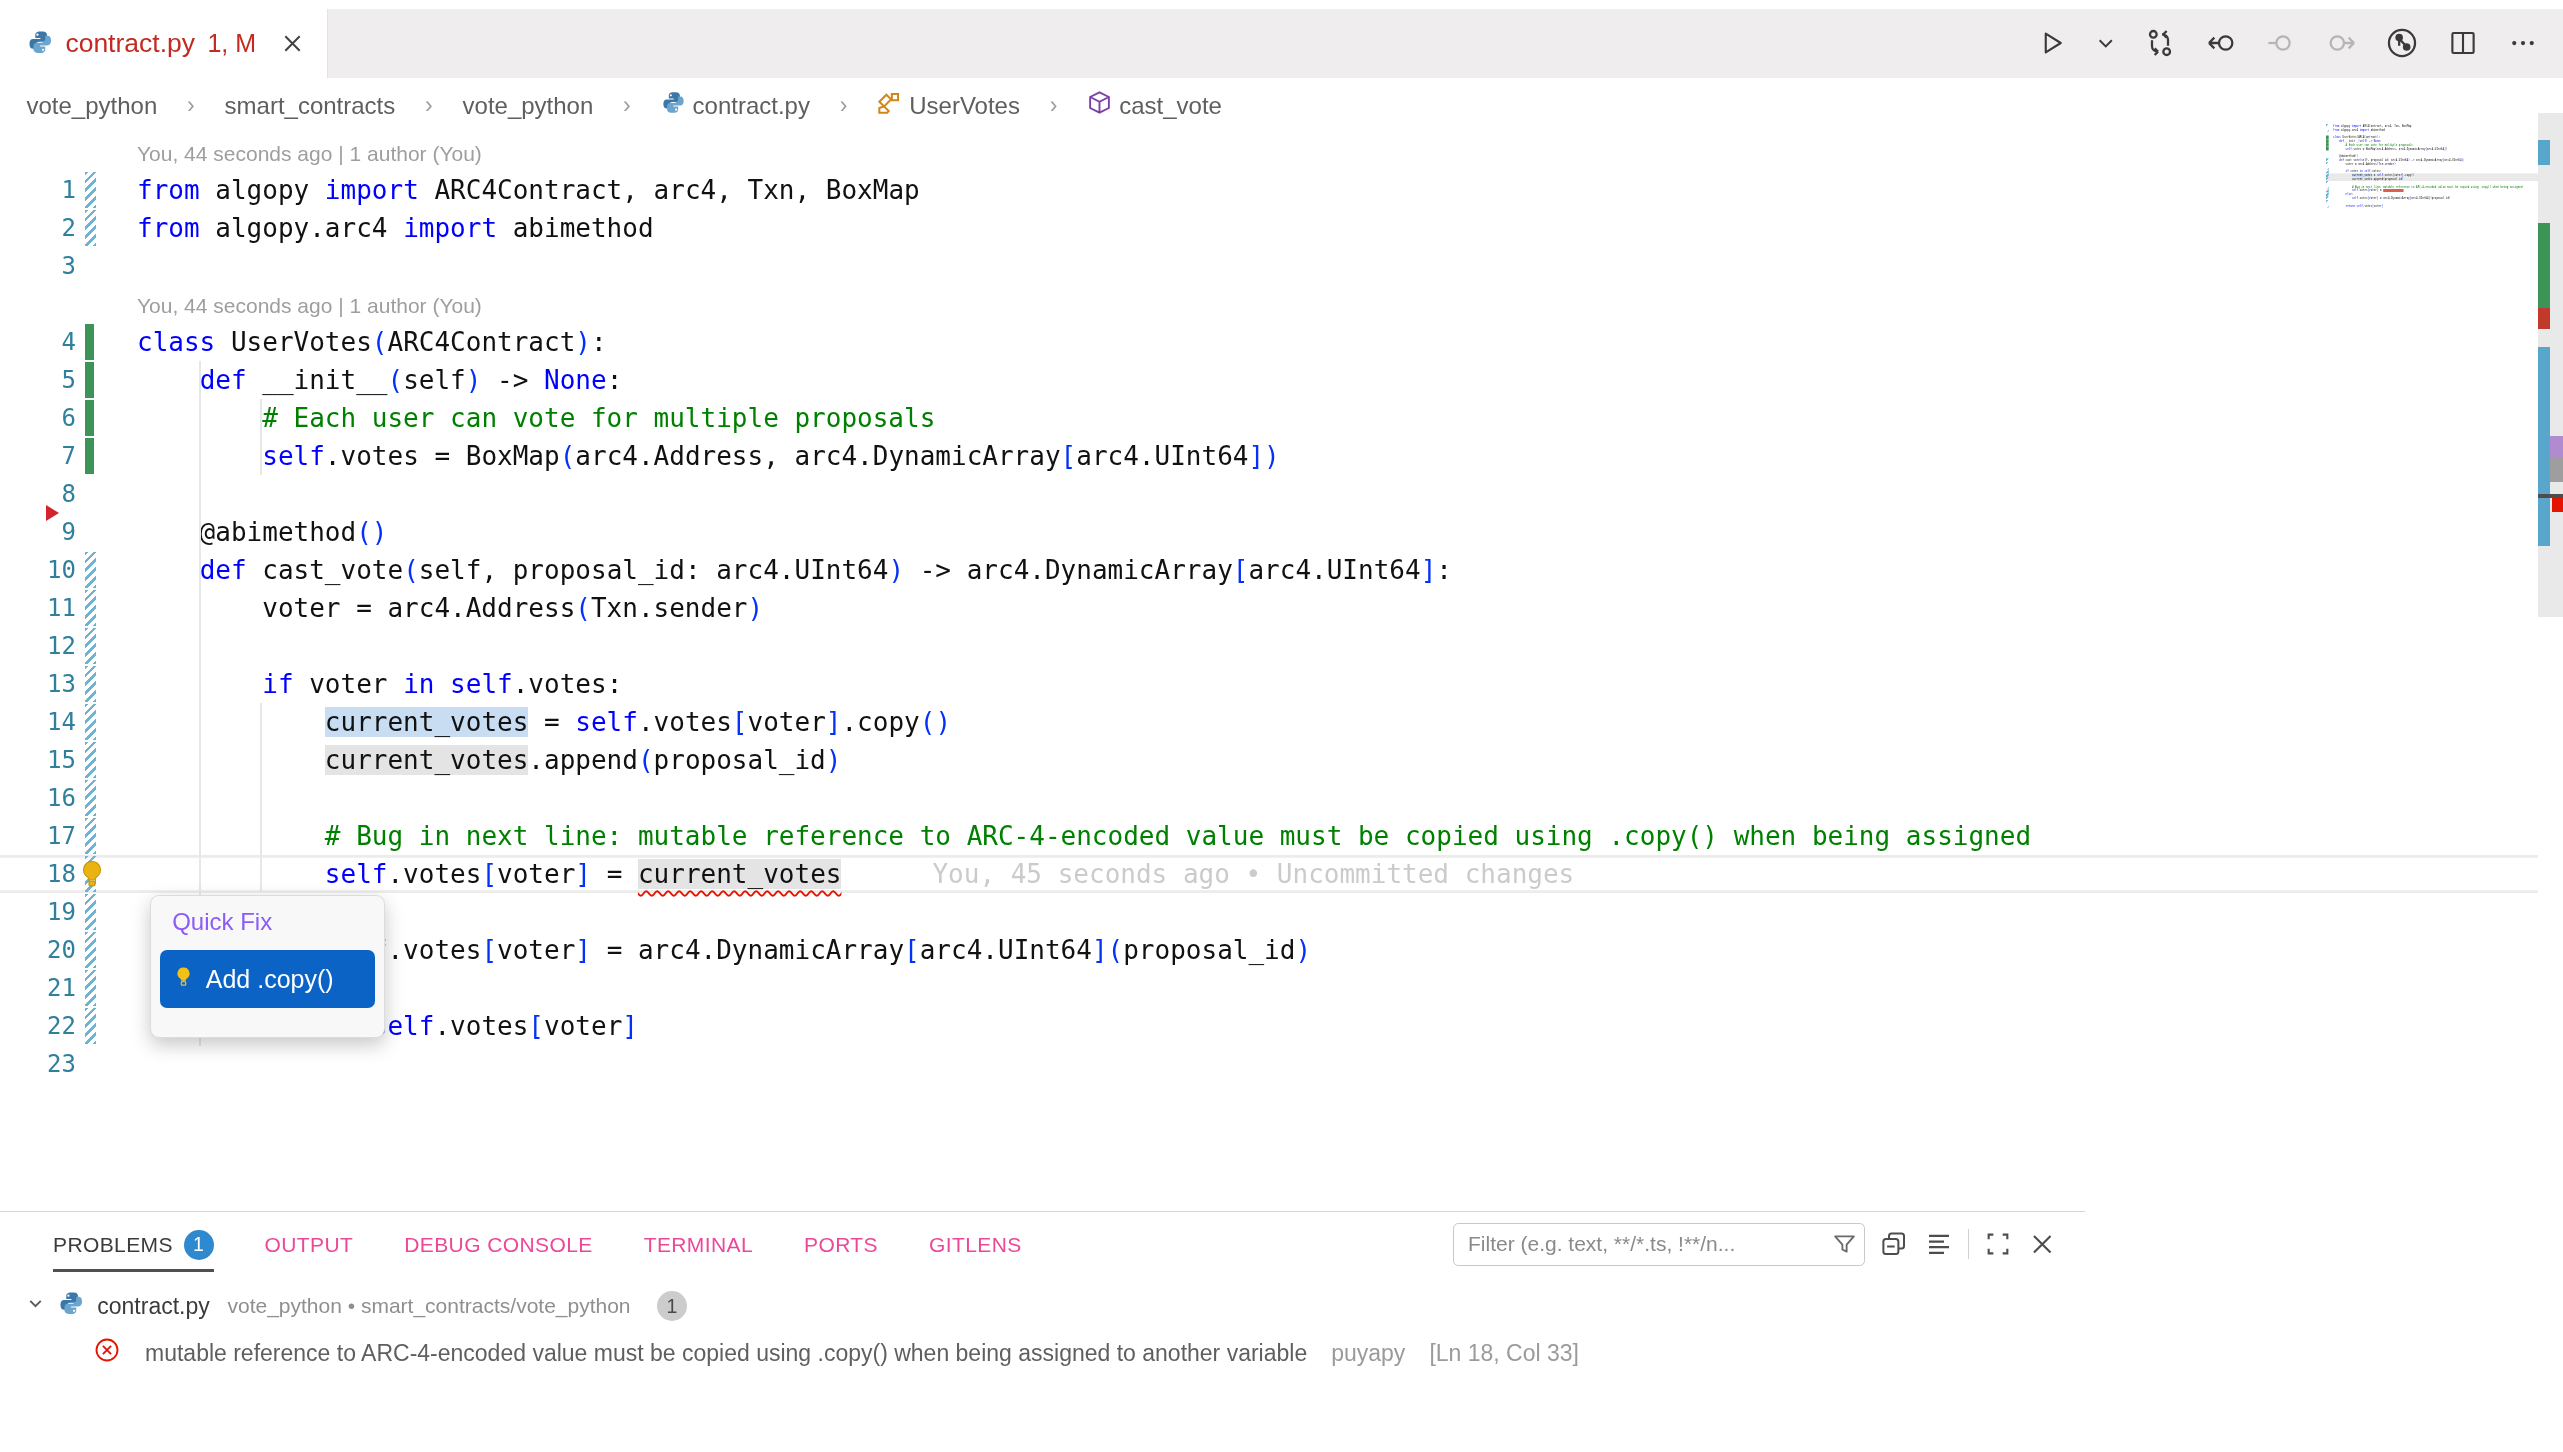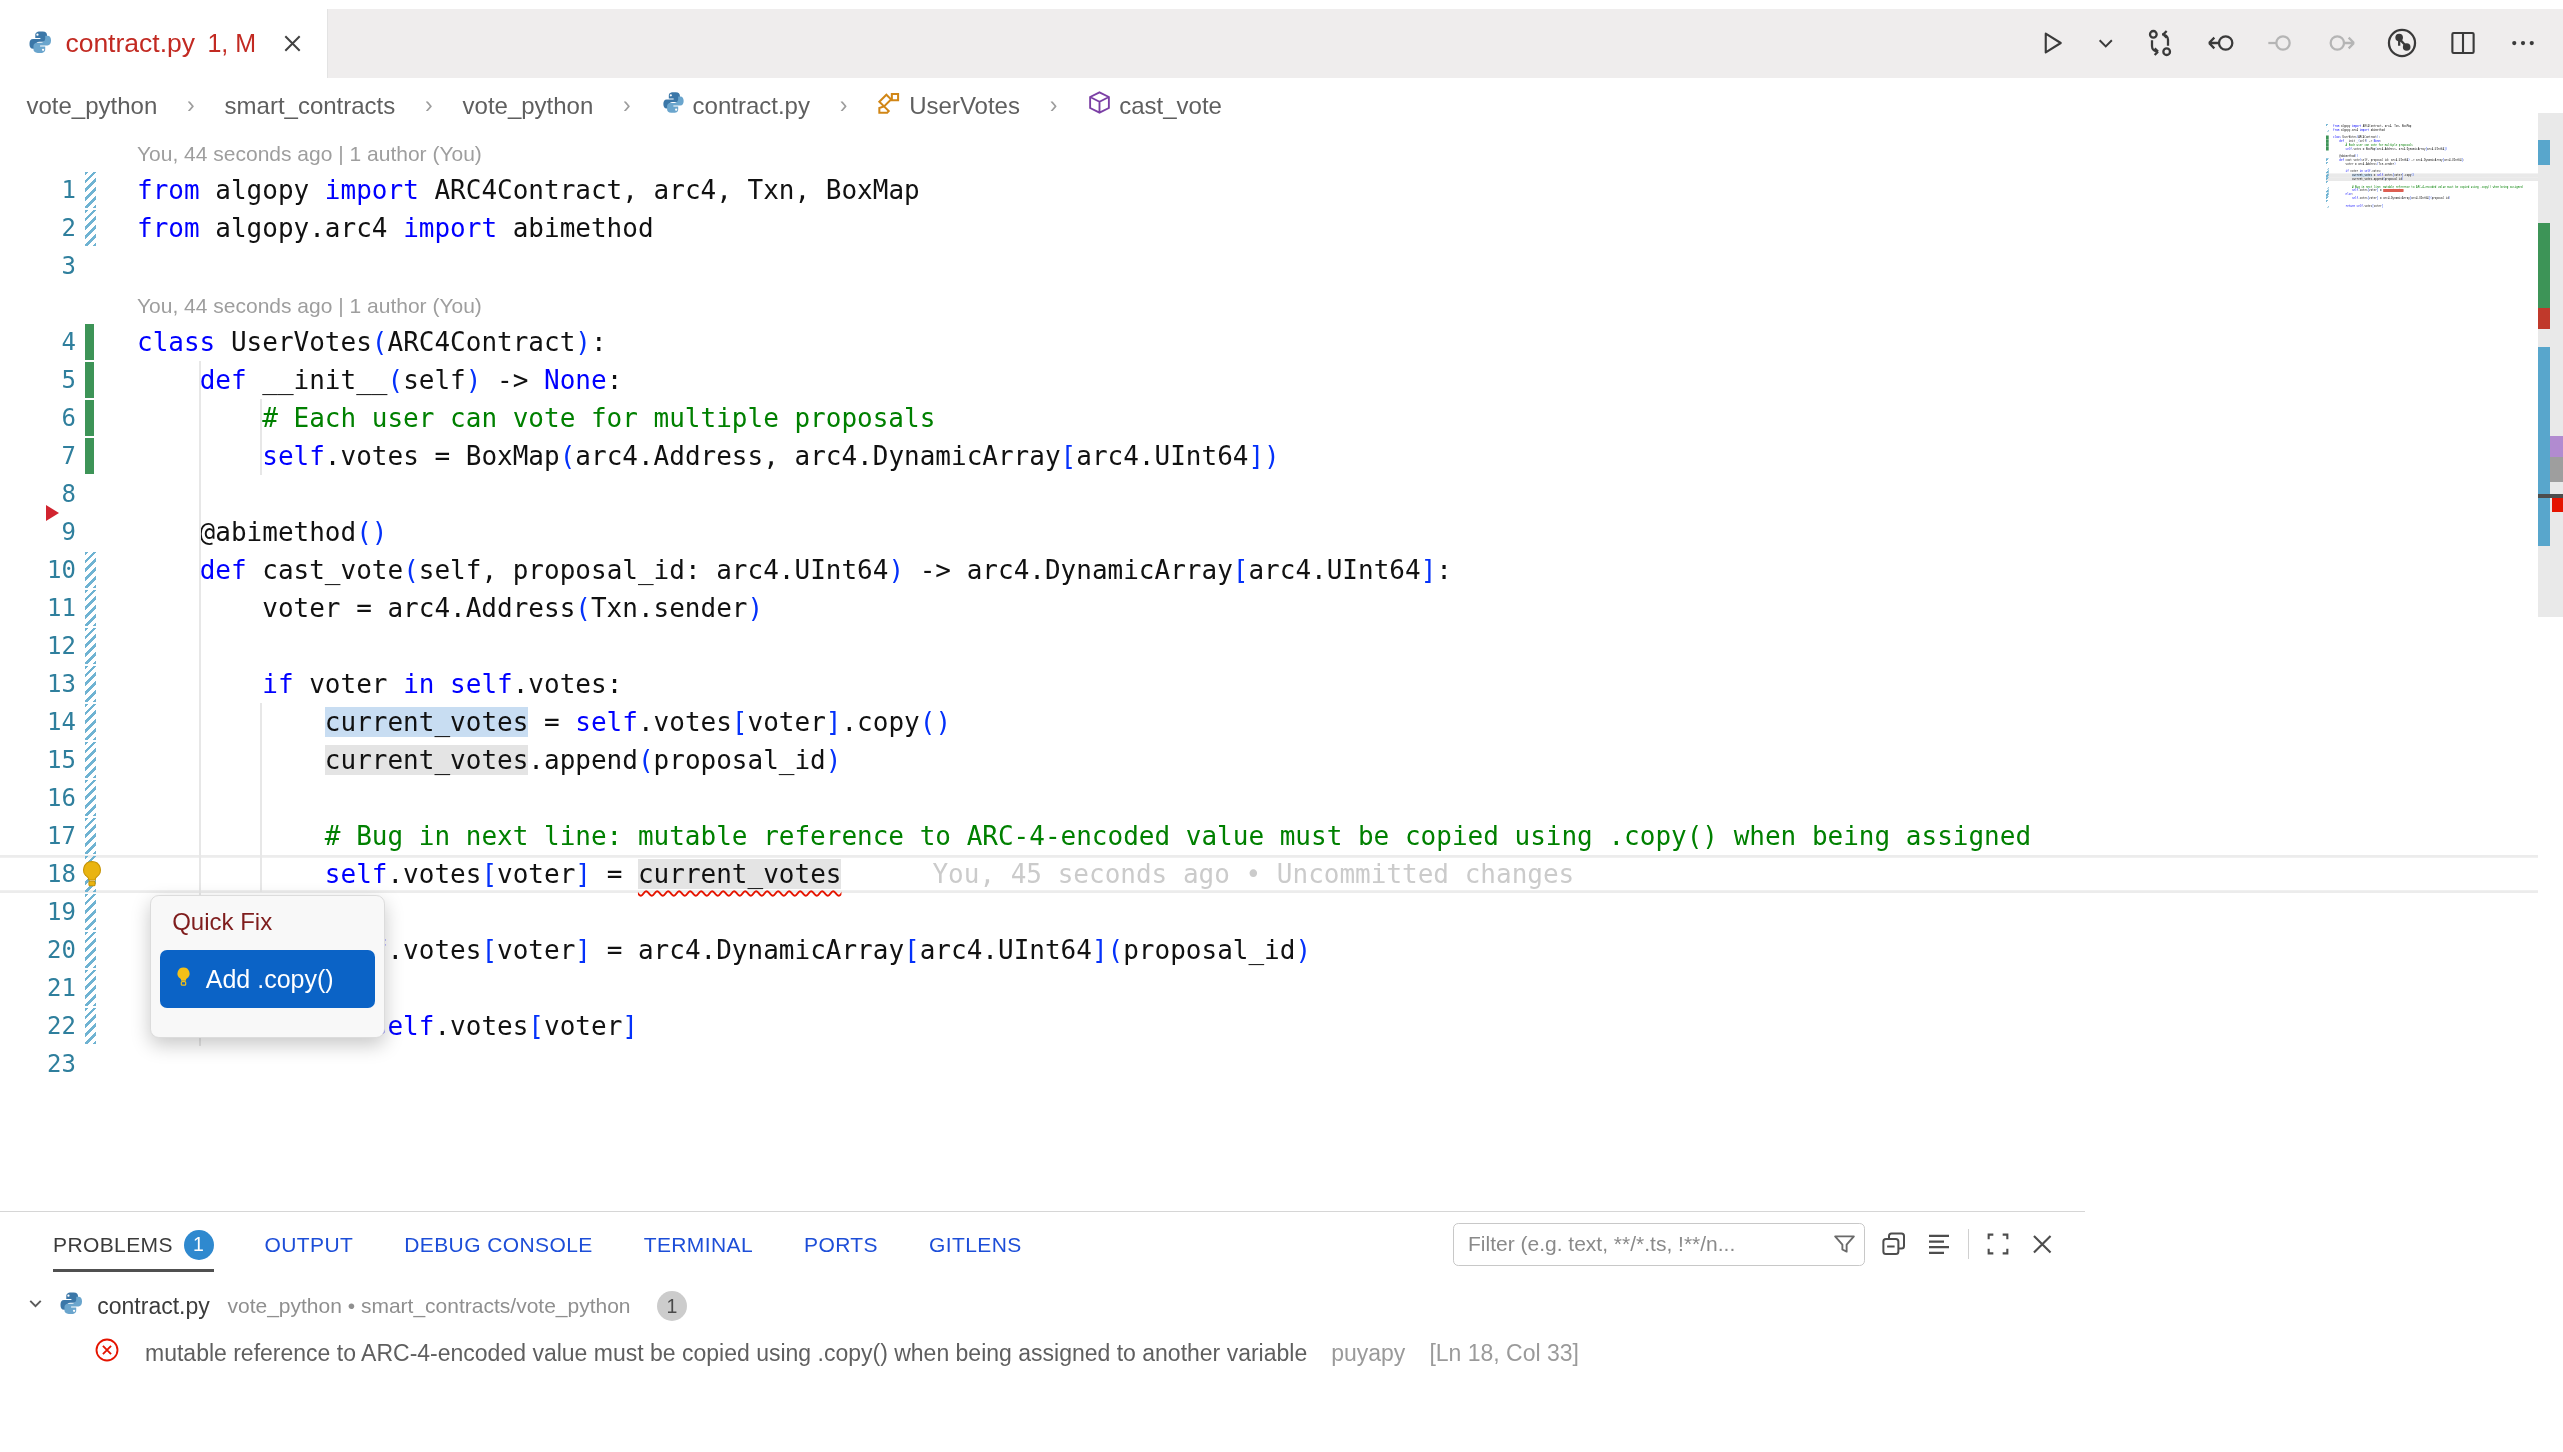--- a/index.html
+++ b/index.html
@@ -42,38 +42,38 @@
   .t-err{background:#e4e4e4;text-decoration:underline wavy #e51400 1.8px;text-underline-offset:7px;}
   .t-ghost{color:#cbcbcb;margin-left:91px;}
   .row.cur{box-shadow:inset 0 2.7px 0 #ececec, inset 0 -2.7px 0 #ececec;}
   .delmark{position:absolute;left:46px;top:-8px;width:0;height:0;border-top:8px solid transparent;border-bottom:8px solid transparent;border-left:13.3px solid #d1242f;}
   .guide{position:absolute;width:1.8px;background:#e7e7e7;}
 
   .lightbulb{position:absolute;left:76px;top:725px;width:32px;height:32px;z-index:2;}
 
   
   .quickfix{position:absolute;left:150px;top:895px;width:235px;height:143px;background:#f8f8f8;border:0.9px solid #dcdcdc;border-radius:8.8px;box-shadow:0 7px 19.5px rgba(0,0,0,.22);z-index:10;box-sizing:border-box;padding:12.4px 8.8px 8.8px 8.8px;}
-  .quickfix .qf-title{color:#7f1d1d;font-size:24px;margin-left:12.4px;}
+  .quickfix .qf-title{color:#8b5cf6;font-size:24px;margin-left:12.4px;}
   .qf-item{margin-top:14px;height:58px;border-radius:7px;background:#0b63c6;color:#fff;display:flex;align-items:center;gap:10.6px;padding-left:12.4px;font-size:25px;}
 
   
   .minimap{position:absolute;left:2326px;top:124px;width:212px;height:106px;overflow:hidden;}
   .minimap-inner{width:2123px;transform:scale(0.1);transform-origin:0 0;}
   .mini .row{height:38px;}
   .mini .deco{left:0;width:26.5px;}
   .mini .codeline{margin-left:71px;}
   .mini .t-err{background:#dd5f52;color:#dd5f52;text-decoration:none;}
   .mini .occ-row{background:#e9e9e9;}
   .ruler{position:absolute;left:2538px;top:78px;width:25px;height:1161px;}
   .ruler div{position:absolute;}
 
   
   .panel{position:absolute;left:0;top:1211px;width:2085px;height:213px;background:#fff;border-top:0.9px solid #d6d6d6;}
   .panel-tabs{position:absolute;left:53px;top:0;height:60px;display:flex;align-items:center;gap:51px;}
-  .ptab{display:flex;align-items:center;gap:10.6px;font-size:21px;letter-spacing:0.4px;color:#1d4ed8;height:100%;box-sizing:border-box;padding-top:5.3px;}
+  .ptab{display:flex;align-items:center;gap:10.6px;font-size:21px;letter-spacing:0.4px;color:#ec4899;height:100%;box-sizing:border-box;padding-top:5.3px;}
   .ptab.active{color:#3b3b3b;border-bottom:3.5px solid #505050;padding-top:8.8px;}
   .badge-blue{background:#2f89cf;color:#fff;border-radius:15px;min-width:30px;height:30px;display:flex;align-items:center;justify-content:center;font-size:19.5px;padding:0 3.5px;box-sizing:border-box;}
   .panel-controls{position:absolute;right:26.5px;top:10.6px;display:flex;align-items:center;gap:13px;}
   .filterbox{position:relative;width:410px;height:41px;border:0.9px solid #c8c8c8;border-radius:5.3px;background:#fff;display:flex;align-items:center;}
   .filterbox input{border:0;outline:0;background:transparent;width:354px;margin-left:12.4px;font-size:21px;color:#444;font-family:"Liberation Sans",sans-serif;}
   .filterbox input::placeholder{color:#8a8a8a;}
   .funnel{position:absolute;right:7px;top:8px;}
   .pic{width:32px;height:32px;display:flex;align-items:center;justify-content:center;}
   .vsep{width:0.9px;height:30px;background:#d0d0d0;}
   .tree-row1{position:absolute;left:0;top:73px;height:42px;display:flex;align-items:center;gap:12.4px;padding-left:25px;font-size:23px;color:#3b3b3b;}

